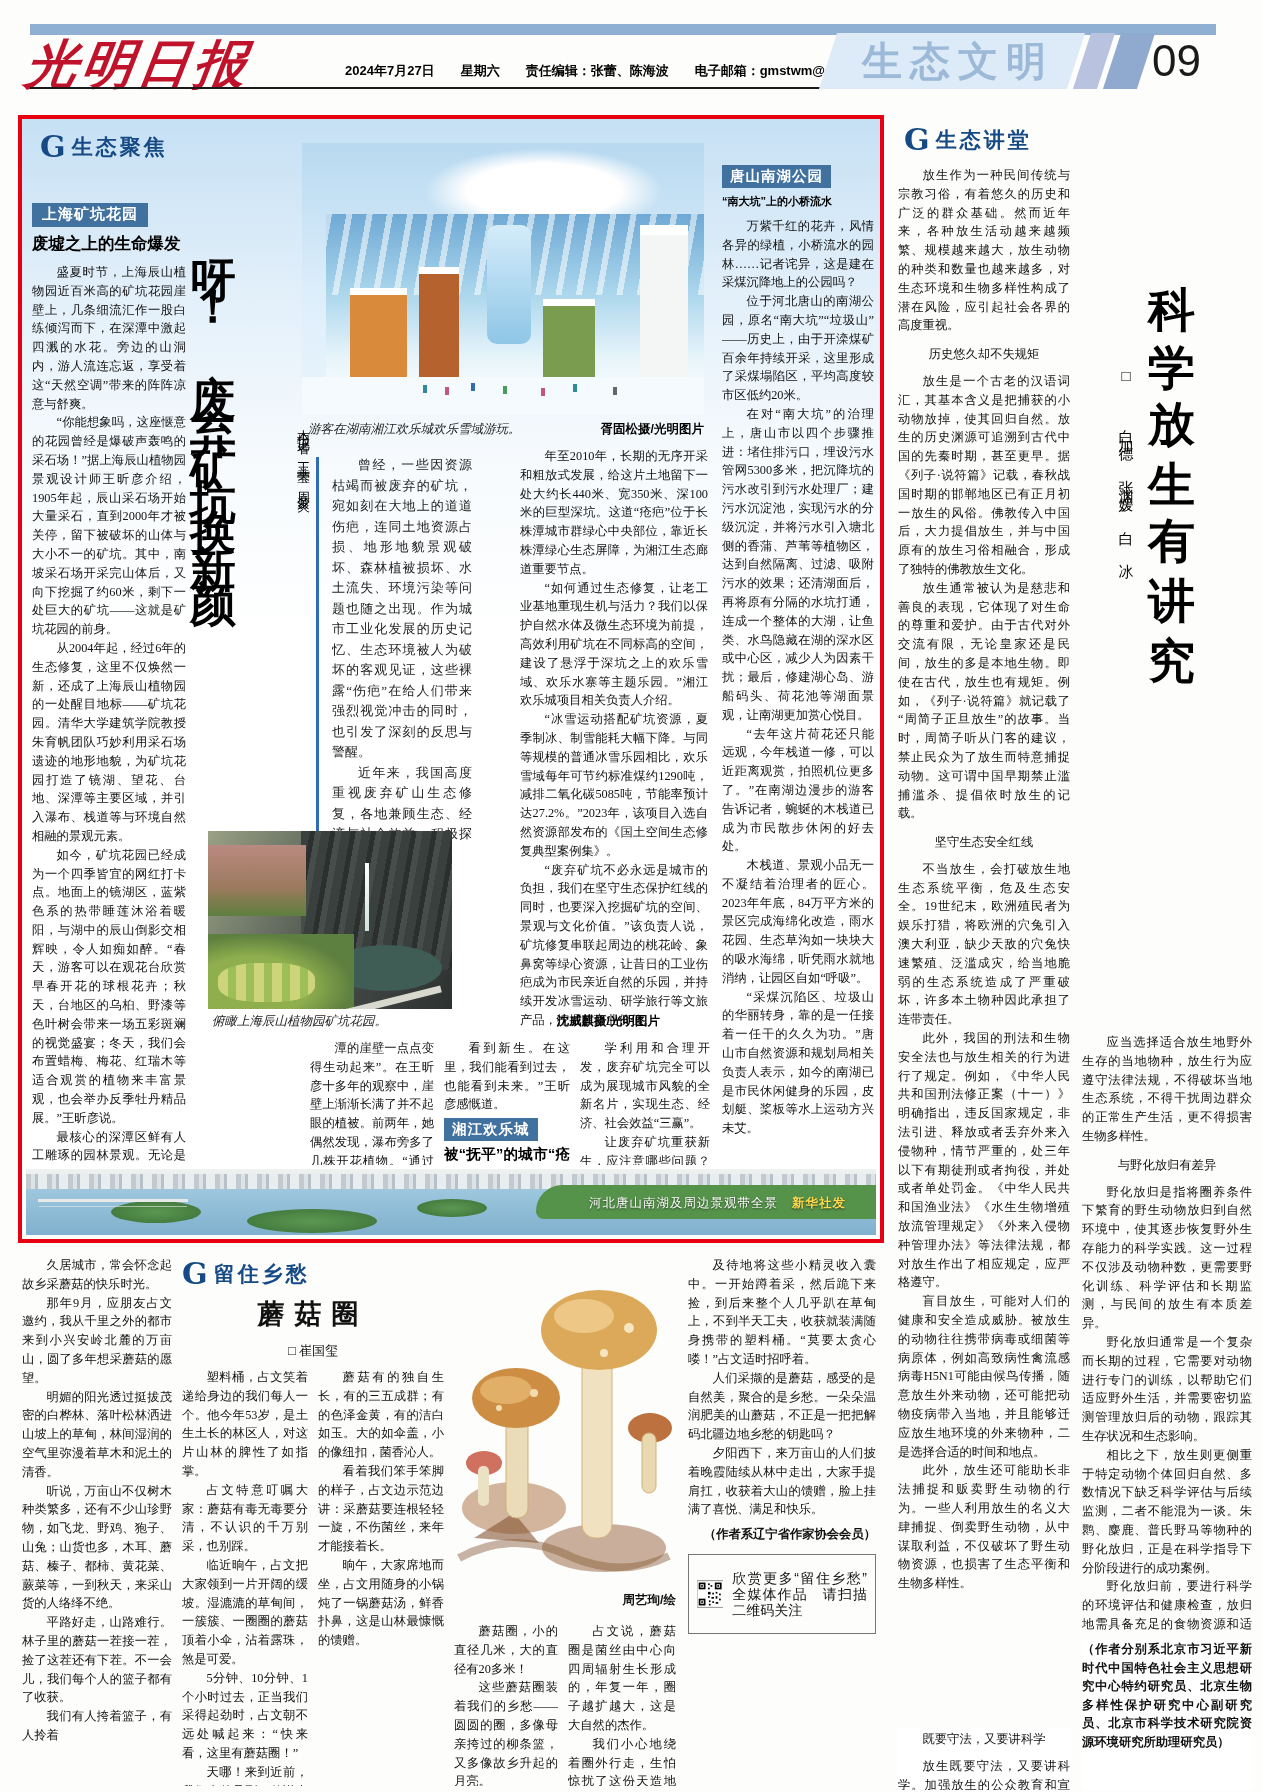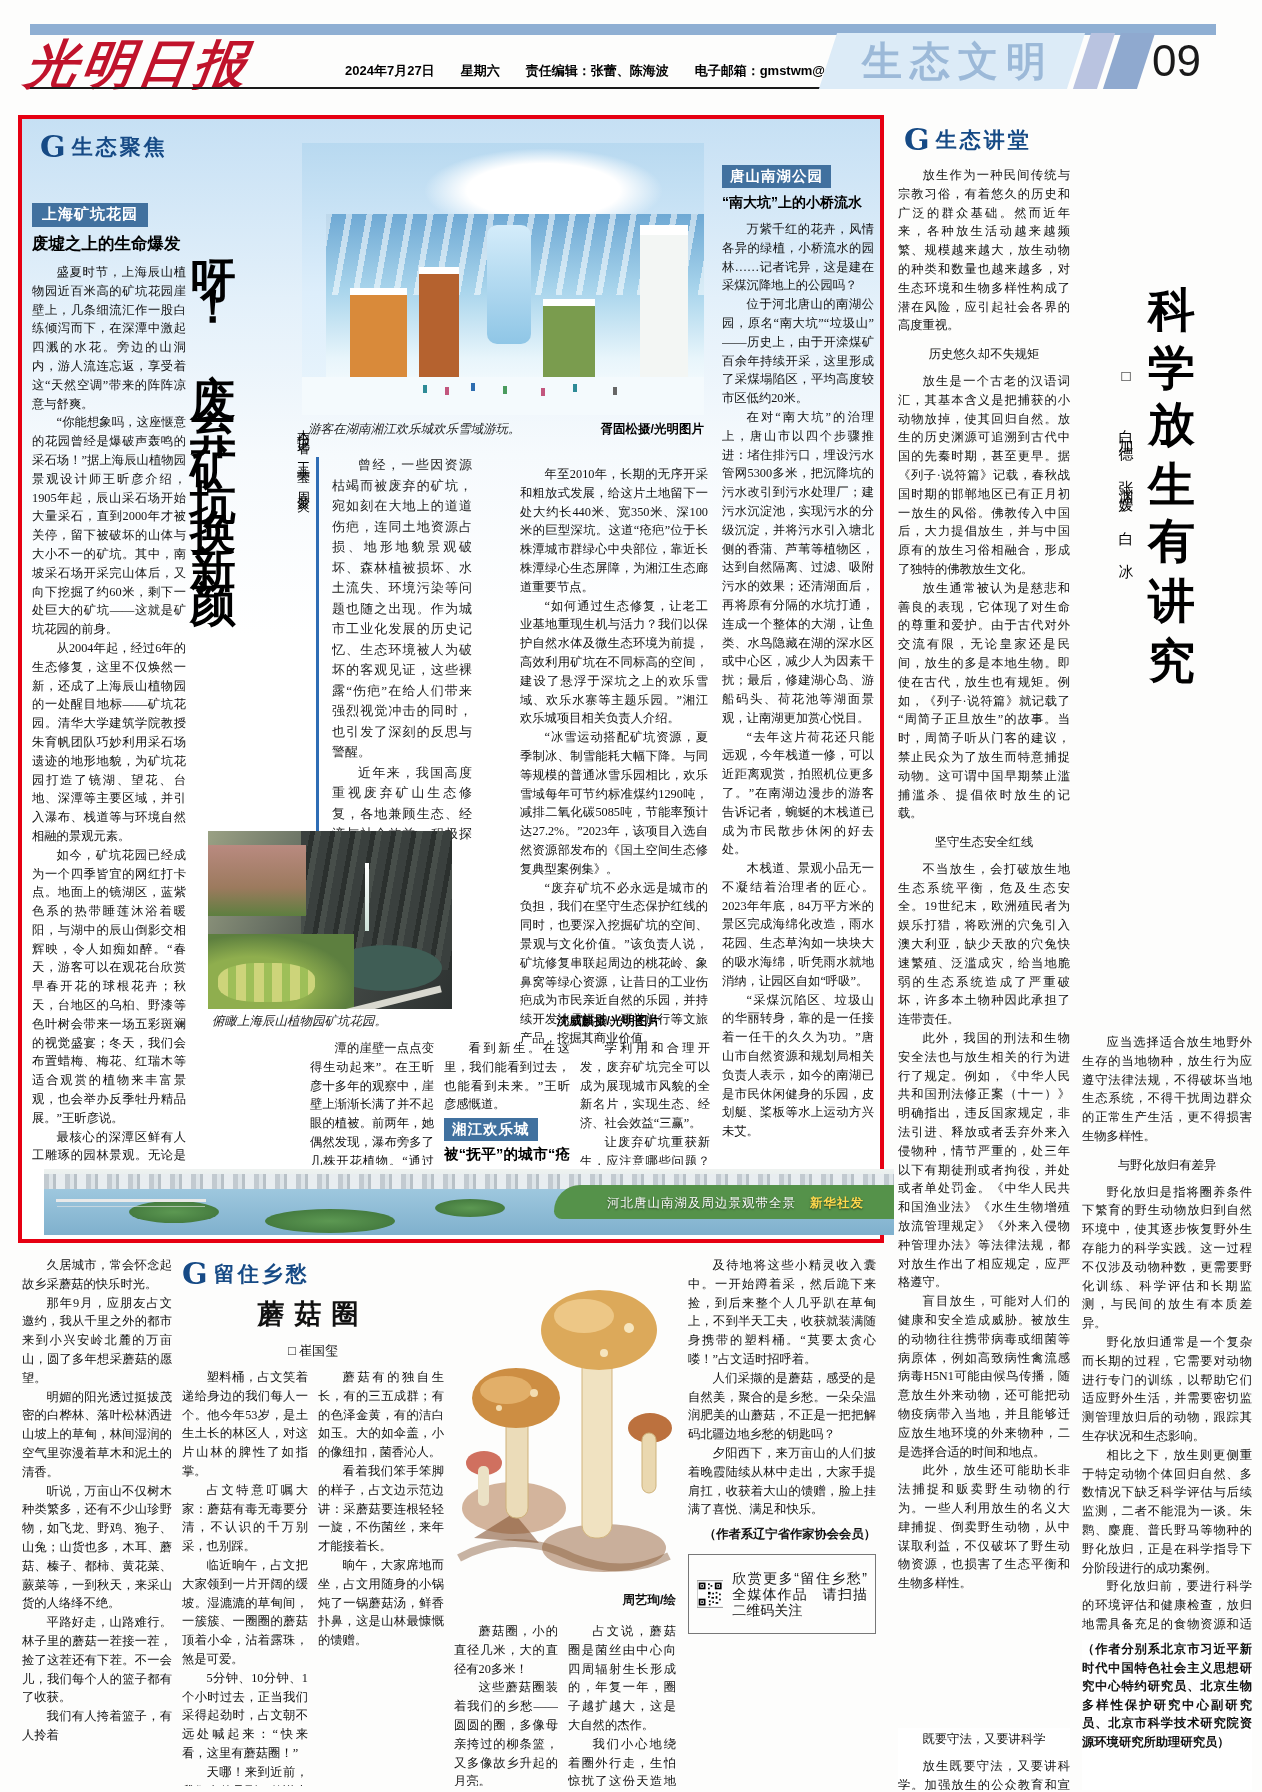--- a/index.html
+++ b/index.html
@@ -46,21 +46,21 @@
   .snow .ground{position:absolute;left:0;right:0;bottom:0;height:14%;background:#f4fafd;}
   .snow .folk{position:absolute;bottom:8%;left:30%;width:4px;height:8px;background:#2e8b97;box-shadow:22px 2px #c2567e,48px -2px #2e6db0,80px 1px #4a9b5e,118px 3px #c2567e,150px -1px #2e8b97,190px 2px #666;}
   .quarry{background:linear-gradient(115deg,#9aa184 0%,#6c7466 30%,#474d49 55%,#2d3231 100%);}
   .quarry .cliff{position:absolute;right:0;top:0;width:62%;height:78%;background:repeating-linear-gradient(100deg,#3a403e 0 9px,#2b302e 9px 14px,#474e4a 14px 20px);}
   .quarry .fall{position:absolute;right:34%;top:18%;width:4px;height:38%;background:linear-gradient(#fff,#cfe3da);}
   .quarry .pond{position:absolute;right:4%;bottom:10%;width:46%;height:26%;background:#3f5d55;border-radius:50%;}
   .quarry .terrace{position:absolute;left:0;top:8%;width:40%;height:40%;background:linear-gradient(180deg,#b98a80,#9c7a5e 60%,#5d7f3f);}
   .quarry .green{position:absolute;left:0;bottom:0;width:60%;height:42%;background:radial-gradient(ellipse at 30% 70%,#8fae4e 0 40%,#5d7f3f 70%);}
   .quarry .flowers{position:absolute;left:4%;bottom:4%;width:40%;height:22%;background:repeating-linear-gradient(90deg,#cdd47a 0 10px,#9ebf58 10px 18px);border-radius:40%;}
   .quarry .path{position:absolute;left:40%;bottom:0;width:56%;height:7px;background:#d8d8cf;transform:rotate(-14deg);}
-  .pano{background:linear-gradient(180deg,#eef2f0 0,#e3eaec 16px,#9ec7de 20px,#7fb0cd 100%);margin-left:18px;}
+  .pano{background:linear-gradient(180deg,#eef2f0 0,#e3eaec 16px,#9ec7de 20px,#7fb0cd 100%);}
   .pano .skyline{position:absolute;left:0;top:5px;width:100%;height:15px;background:repeating-linear-gradient(90deg,#c2cad0 0 5px,#dde4e8 5px 9px,#b8c1c7 9px 12px,#e8edf0 12px 21px);}
   .pano .isle{position:absolute;border-radius:50%;background:radial-gradient(#5c9852,#3c7038);}
   .pano .shore{position:absolute;right:0;top:16px;width:40%;height:34px;border-radius:40px 0 0 12px;background:#55924a;}
   .pano .bridge{position:absolute;left:12px;top:30px;width:150px;height:3px;background:#e9e9e9;box-shadow:0 6px 0 -1px rgba(230,230,230,.6);}
   .pano-cap{position:absolute;right:30px;top:26px;color:#fff;font-size:12.5px;letter-spacing:1px;text-shadow:0 1px 2px rgba(0,0,0,.6);display:flex;gap:14px;align-items:baseline;}
   .pano-cap .xinhua{color:#ffd94d;font-weight:bold;}
   
   .lect-headline{font-weight:bold;font-size:47px;letter-spacing:58px;line-height:1;color:#000;}
   .lect-authors{font-size:15px;letter-spacing:9px;color:#000;}
   .note{font-weight:bold;font-family:"Liberation Sans",sans-serif;font-size:12.3px;line-height:18.5px;text-indent:0 !important;}
@@ -133,30 +133,30 @@
       <span class="credit">胥固松摄/光明图片</span>
     </div>
 
     <div class="abs intro-line" style="left:294px;top:338px;height:378px;"></div>
     <div class="abs intro-dot" style="left:288px;top:712px;"></div>
     <div class="col kai" style="left:310px;top:336px;width:140px;height:392px;">
         <p>曾经，一些因资源枯竭而被废弃的矿坑，宛如刻在大地上的道道伤疤，连同土地资源占损、地形地貌景观破坏、森林植被损坏、水土流失、环境污染等问题也随之出现。作为城市工业化发展的历史记忆、生态环境被人为破坏的客观见证，这些裸露“伤疤”在给人们带来强烈视觉冲击的同时，也引发了深刻的反思与警醒。</p>
         <p>近年来，我国高度重视废弃矿山生态修复，各地兼顾生态、经济与社会效益，积极探索矿山修复路径，涌现出不少好的样本。本报记者通过实地调研走访，精心选取以下三个案例，希望您读后有所启示。</p>
       </div>
 
-    <div class="col" style="left:498px;top:328px;width:188px;height:708px;margin-top:18px;">
+    <div class="col" style="left:498px;top:328px;width:188px;height:708px;">
         <p>年至2010年，长期的无序开采和粗放式发展，给这片土地留下一处大约长440米、宽350米、深100米的巨型深坑。这道“疮疤”位于长株潭城市群绿心中央部位，靠近长株潭绿心生态屏障，为湘江生态廊道重要节点。</p>
         <p>“如何通过生态修复，让老工业基地重现生机与活力？我们以保护自然水体及微生态环境为前提，高效利用矿坑在不同标高的空间，建设了悬浮于深坑之上的欢乐雪域、欢乐水寨等主题乐园。”湘江欢乐城项目相关负责人介绍。</p>
         <p>“冰雪运动搭配矿坑资源，夏季制冰、制雪能耗大幅下降。与同等规模的普通冰雪乐园相比，欢乐雪域每年可节约标准煤约1290吨，减排二氧化碳5085吨，节能率预计达27.2%。”2023年，该项目入选自然资源部发布的《国土空间生态修复典型案例集》。</p>
         <p>“废弃矿坑不必永远是城市的负担，我们在坚守生态保护红线的同时，也要深入挖掘矿坑的空间、景观与文化价值。”该负责人说，矿坑修复串联起周边的桃花岭、象鼻窝等绿心资源，让昔日的工业伤疤成为市民亲近自然的乐园，并持续开发冰雪运动、研学旅行等文旅产品，挖掘其商业价值。</p>
       </div>
 
     <div class="col" style="left:700px;top:46px;width:152px;height:1000px;">
       <span class="tag" style="font-size:14.5px;padding:2px 8px;">唐山南湖公园</span>
-      <div class="art-title" style="font-size:14px;">“南大坑”上的小桥流水</div>
+      <div class="art-title" style="font-size:11px;">“南大坑”上的小桥流水</div>
       <div>
           <p>万紫千红的花卉，风情各异的绿植，小桥流水的园林……记者诧异，这是建在采煤沉降地上的公园吗？</p>
           <p>位于河北唐山的南湖公园，原名“南大坑”“垃圾山”——历史上，由于开滦煤矿百余年持续开采，这里形成了采煤塌陷区，平均高度较市区低约20米。</p>
           <p>在对“南大坑”的治理上，唐山市以四个步骤推进：堵住排污口，埋设污水管网5300多米，把沉降坑的污水改引到污水处理厂；建污水沉淀池，实现污水的分级沉淀，并将污水引入塘北侧的香蒲、芦苇等植物区，达到自然隔离、过滤、吸附污水的效果；还清湖面后，再将原有分隔的水坑打通，连成一个整体的大湖，让鱼类、水鸟隐藏在湖的深水区或中心区，减少人为因素干扰；最后，修建湖心岛、游船码头、荷花池等湖面景观，让南湖更加赏心悦目。</p>
           <p>“去年这片荷花还只能远观，今年栈道一修，可以近距离观赏，拍照机位更多了。”在南湖边漫步的游客告诉记者，蜿蜒的木栈道已成为市民散步休闲的好去处。</p>
           <p>木栈道、景观小品无一不凝结着治理者的匠心。2023年年底，84万平方米的景区完成海绵化改造，雨水花园、生态草沟如一块块大的吸水海绵，听凭雨水就地消纳，让园区自如“呼吸”。</p>
           <p>“采煤沉陷区、垃圾山的华丽转身，靠的是一任接着一任干的久久为功。”唐山市自然资源和规划局相关负责人表示，如今的南湖已是市民休闲健身的乐园，皮划艇、桨板等水上运动方兴未艾。</p>
         </div>
     </div>
 

